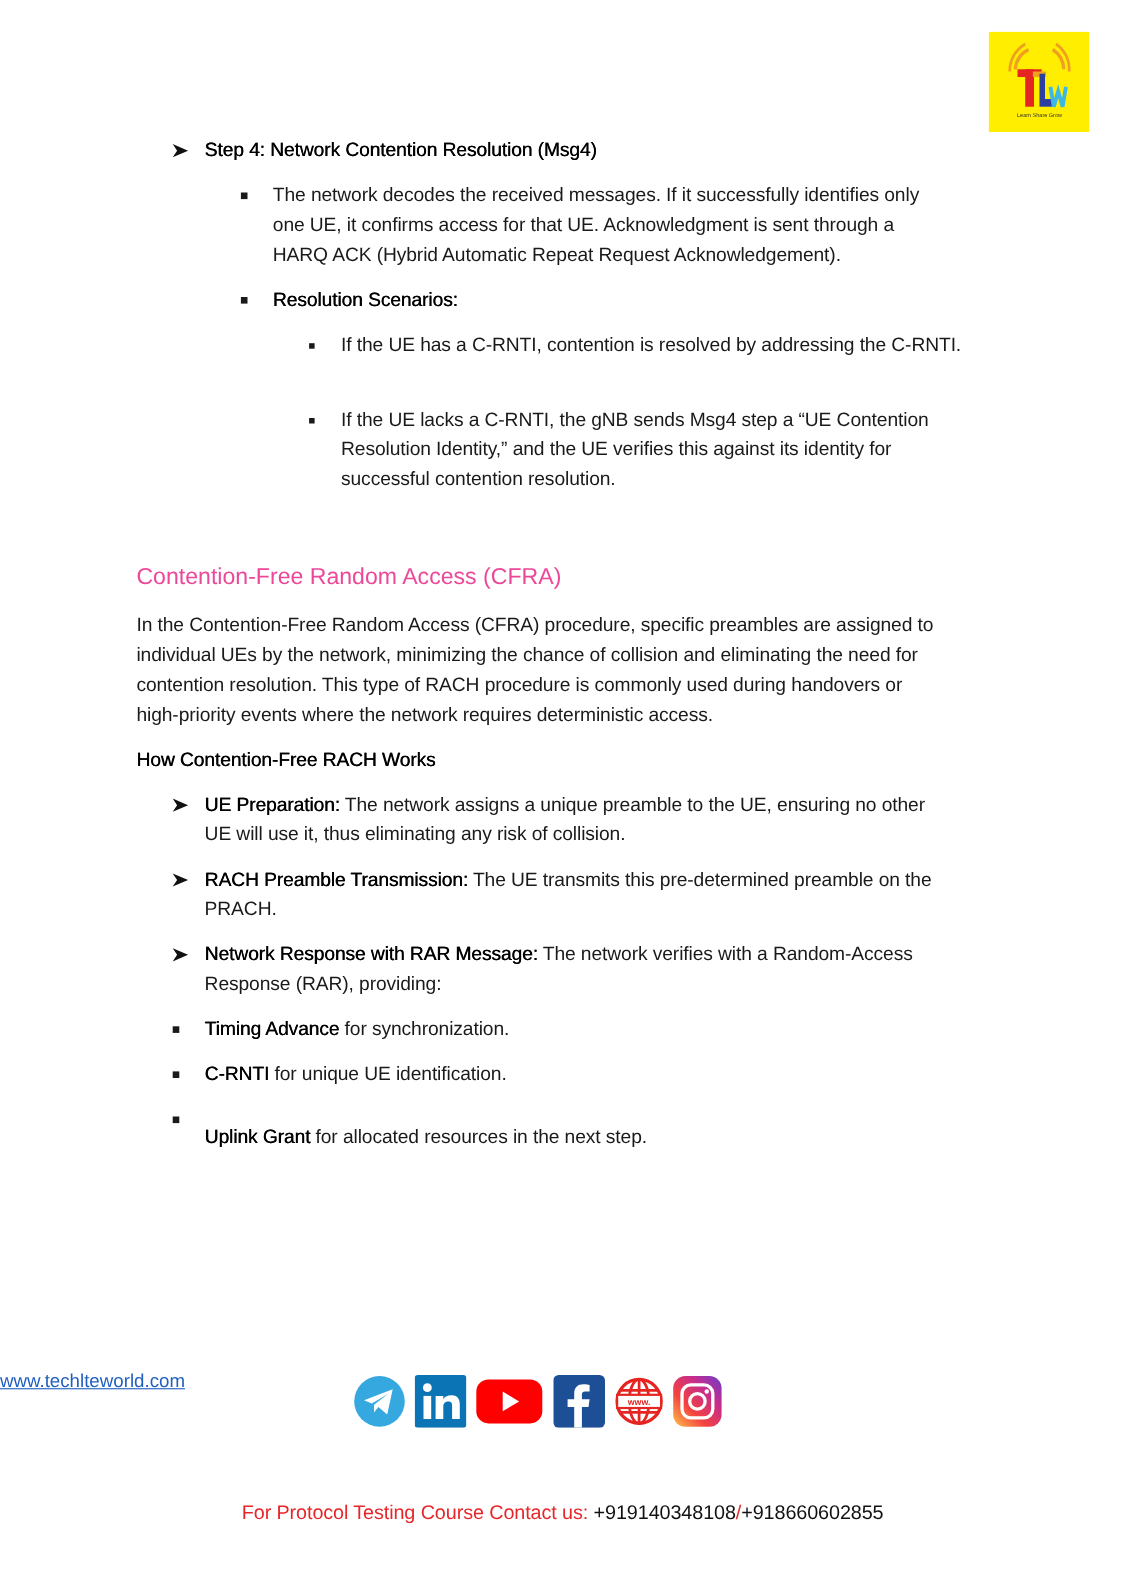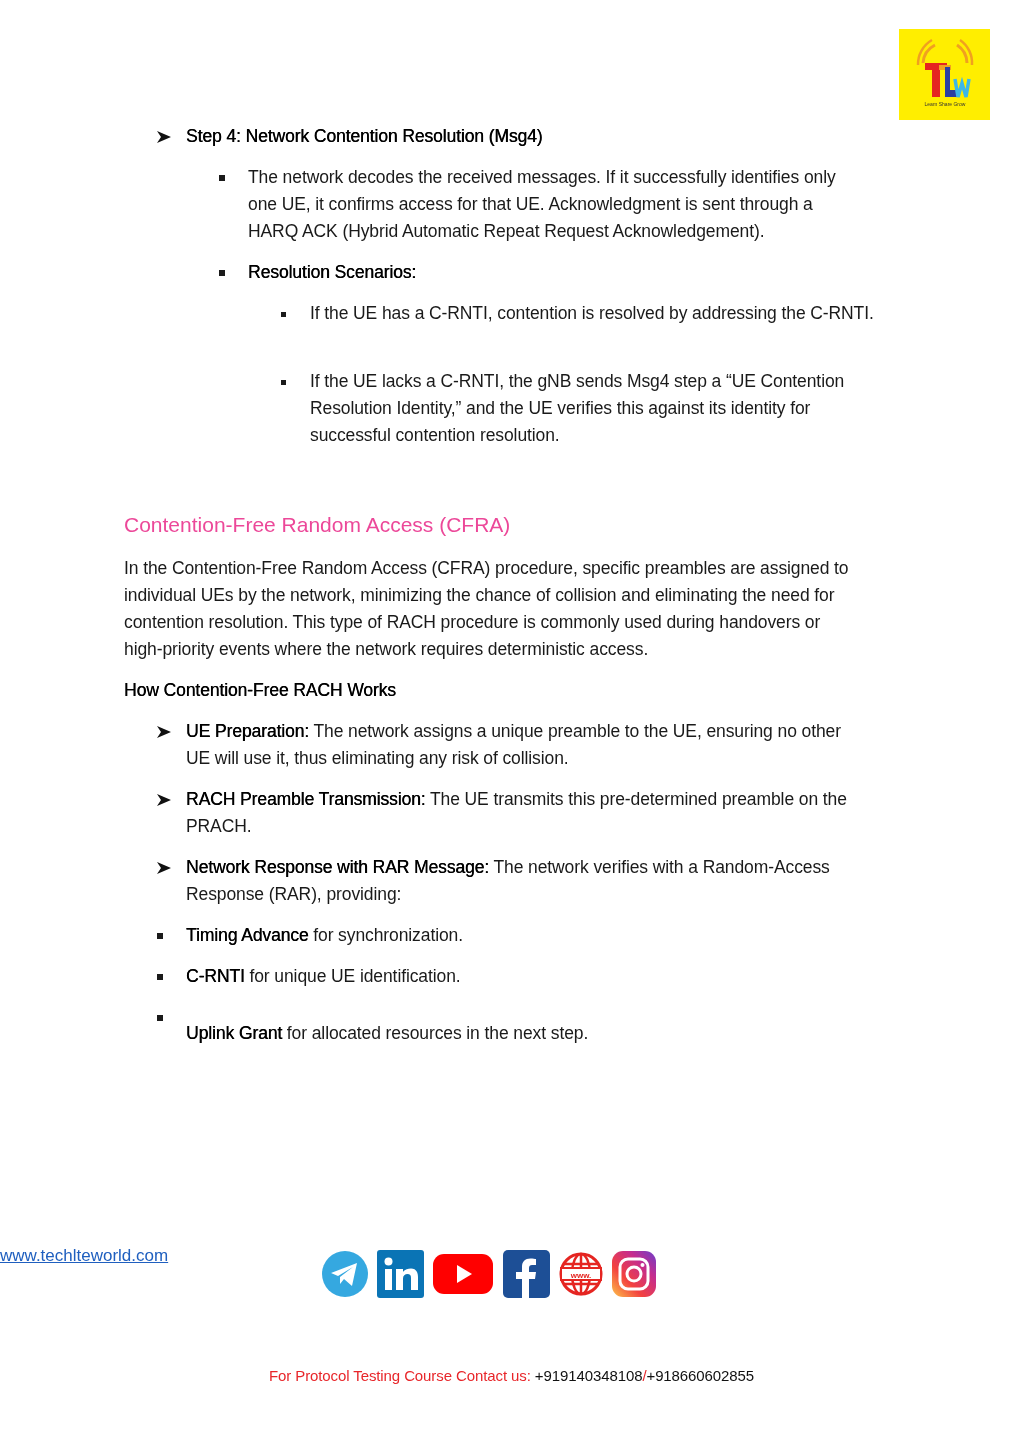--- a/index.html
+++ b/index.html
@@ -161,17 +161,17 @@
     <rect x="1" y="1" width="44" height="46" rx="11" fill="url(#ig)"></rect>
     <rect x="9" y="9" width="28" height="30" rx="8" fill="none" stroke="#fff" stroke-width="3"></rect>
     <circle cx="23" cy="24" r="7" fill="none" stroke="#fff" stroke-width="3"></circle>
     <circle cx="31.5" cy="15" r="2" fill="#fff"></circle>
   </svg>
 
   <div class="abs" style="left:0; top:1246px; width:990px; text-align:left;">
     <span class="link">www.techlteworld.com</span>
   </div>
 
-  <div class="abs txt" style="left:0; top:1362px; width:1023px; text-align:center; font-size:15px;">
+  <div class="abs txt" style="left:0; top:1362px; width:1023px; text-align:center; font-size:18px;">
     <span class="red">For Protocol Testing Course Contact us: </span><span class="blk">+919140348108</span><span class="red">/</span><span class="blk">+918660602855</span>
   </div>
 
 </div>
 
 </body></html>

